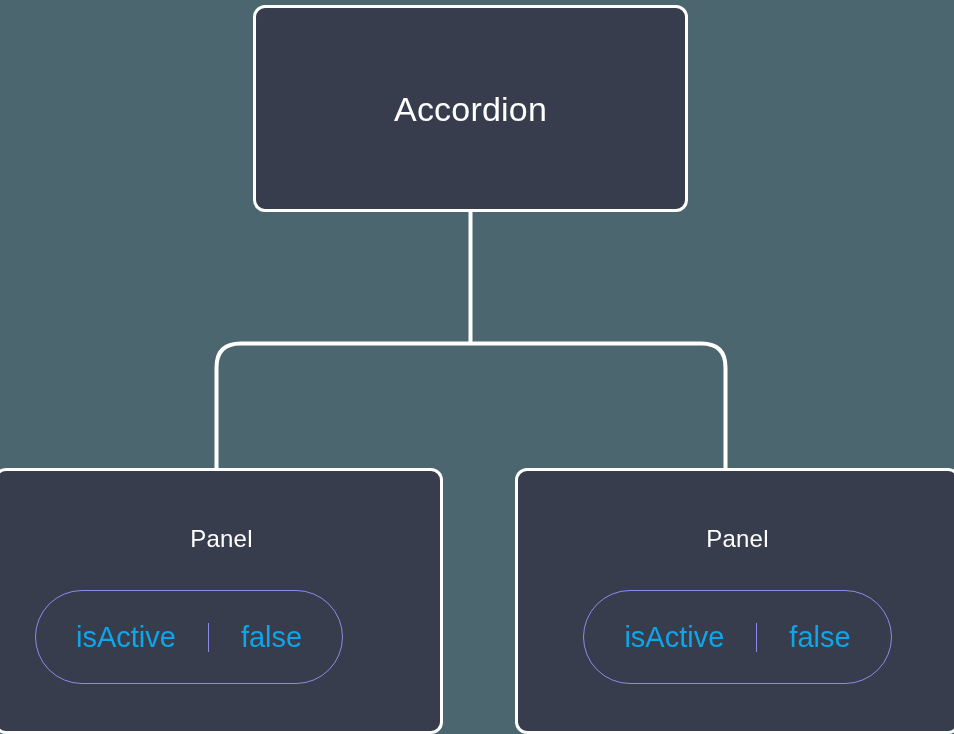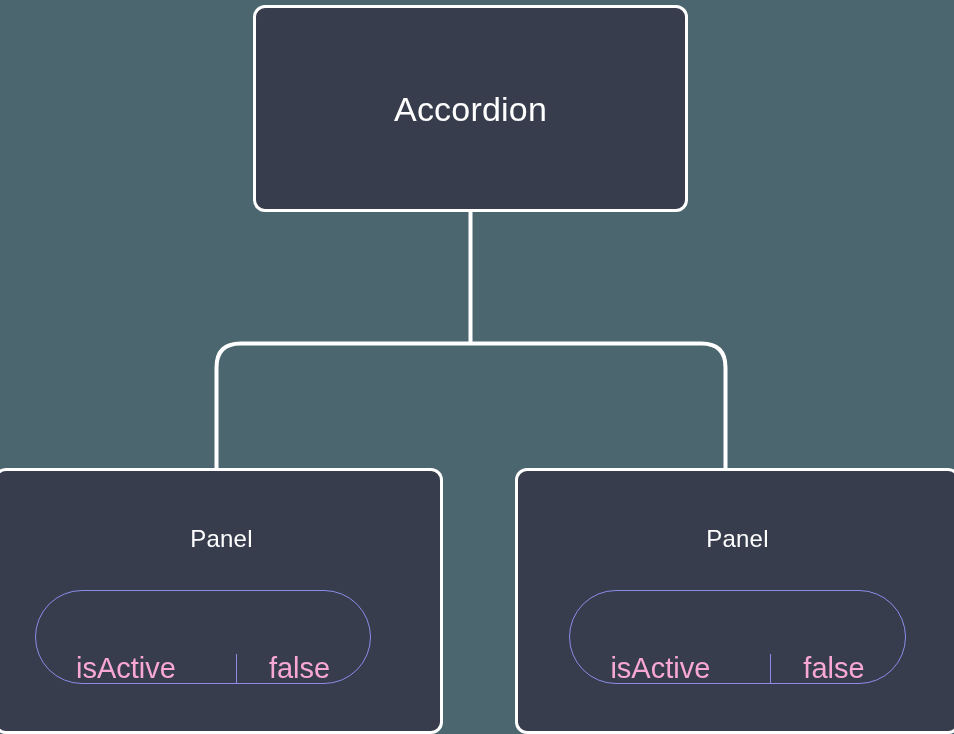--- a/index.html
+++ b/index.html
@@ -87,48 +87,46 @@
 
   .leaf-left .node-title {
     
     padding-left: 6px;
   }
 
   
   .prop-pill {
     margin-top: 32px;
     display: flex;
-    align-items: flex-end;
+    align-items: center;
     height: 94px;
     box-sizing: border-box;
     border: 1.6px solid #8b8ce8;
     border-radius: 47px;
-    color: #f9a8d4;
+    color: #0ea5e9;
     font-size: 29px;
     line-height: 1;
     overflow: hidden;
-    gap: 8px;
   }
 
   .prop-key,
   .prop-val {
     display: flex;
     align-items: center;
     justify-content: center;
     white-space: nowrap;
   }
 
   .prop-key {
     padding: 0 32px 0 40px;
   }
 
   .prop-val {
     padding: 0 40px 0 32px;
     border-left: 1.6px solid #8b8ce8;
-    margin-left: 20px;
   }
 
   .leaf-left .prop-pill {
     margin-left: 38px;
     margin-right: auto;
   }
 </style>
 </head>
 <body>
 

